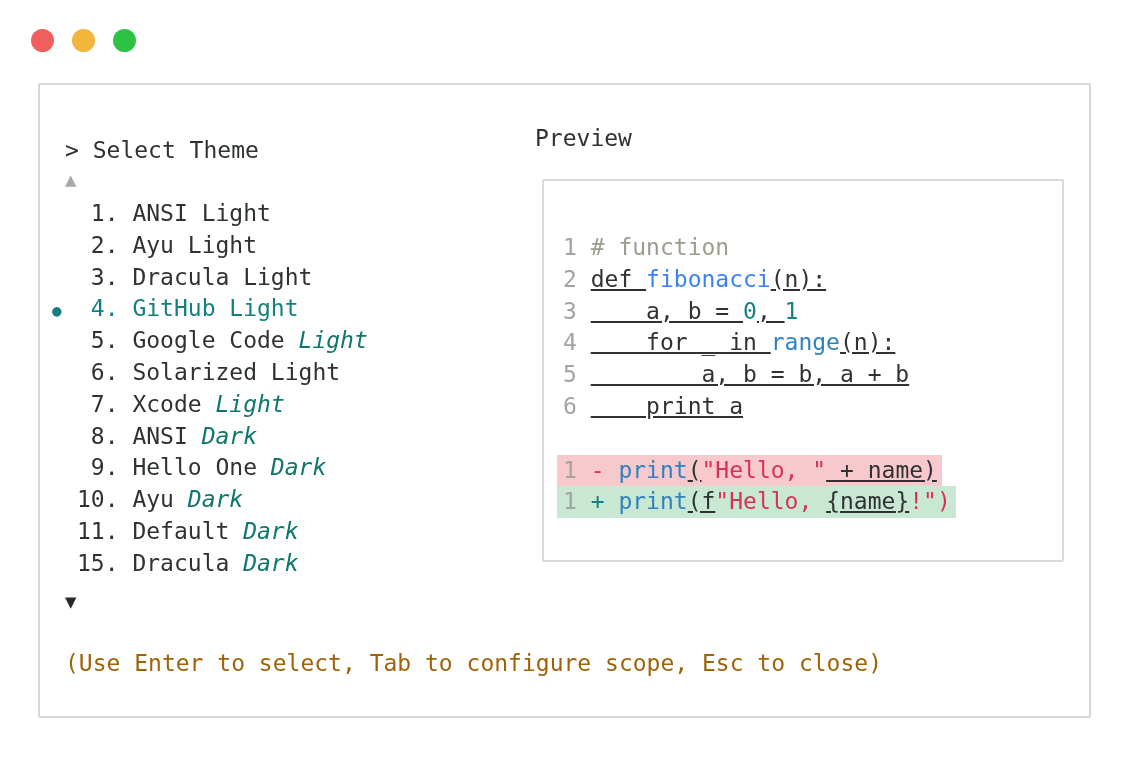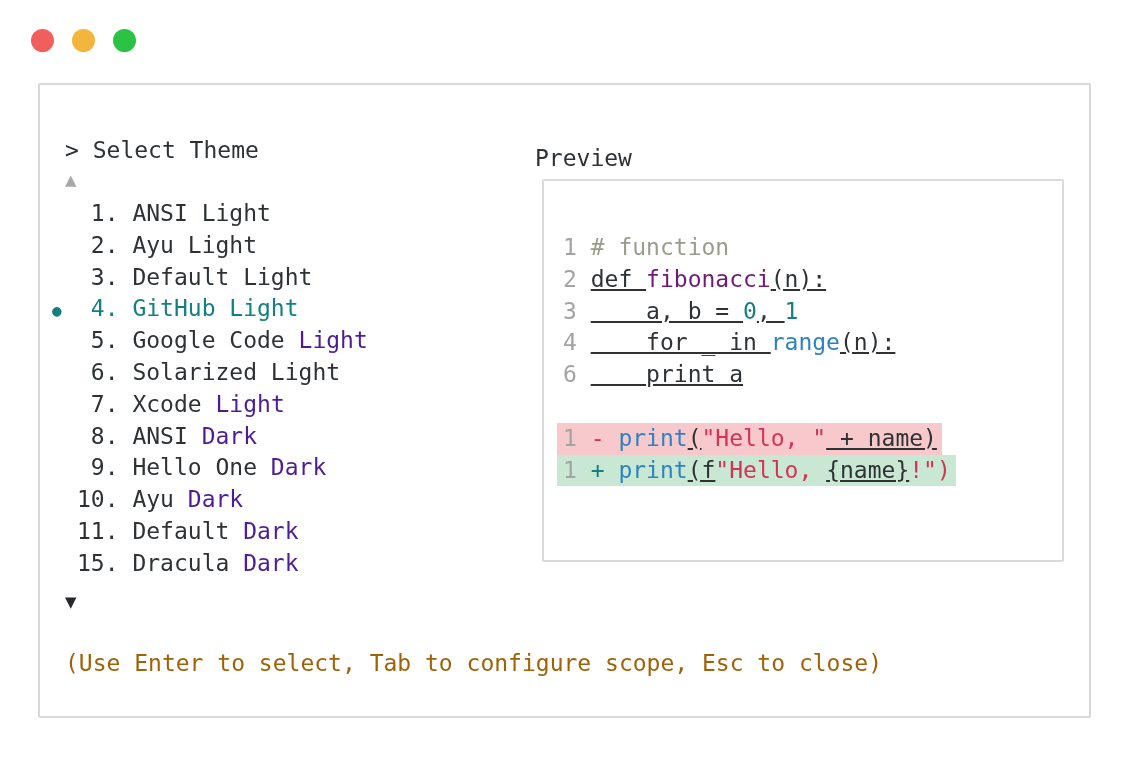--- a/index.html
+++ b/index.html
@@ -10,49 +10,49 @@
   .traffic{position:absolute;top:29px;left:31px;display:flex;gap:18px;}
   .dot{width:23px;height:23px;border-radius:50%;}
 
   
   .panel{position:absolute;left:38px;top:83px;width:1053px;height:635px;
     background:#fff;border:2px solid #d8d8d8;border-radius:2px;}
 
   .mono{font-size:23px;line-height:31.8px;color:#2e3235;white-space:pre;}
 
   .select-title{position:absolute;left:25px;top:50px;}
-  .preview-title{position:absolute;left:495px;top:58px;}
+  .preview-title{position:absolute;left:495px;top:38px;}
 
   .scroll-arrow{position:absolute;left:25px;font-size:19px;line-height:31.8px;cursor:pointer;}
   .arrow-up{top:79px;color:#a8a8a8;}
   .arrow-down{top:501px;color:#26282b;}
 
   
   .theme-list{position:absolute;left:0;top:113px;width:480px;}
   .theme-row{height:31.8px;line-height:31.8px;font-size:23px;color:#2e3235;
     white-space:pre;padding-left:12px;cursor:pointer;}
   .theme-row .marker{display:inline-block;width:25px;color:#147f80;font-size:16px;}
-  .theme-row .variant{color:#4c1d95;}
+  .theme-row .variant{color:#0f766e;font-style:italic;}
   .theme-row.selected .num,.theme-row.selected .name{color:#147f80;}
 
   .hint{position:absolute;left:25px;top:563px;color:#a16207;}
 
   
   .preview-box{position:absolute;left:502px;top:94px;width:522px;height:383px;
     background:#fff;border:2px solid #dadada;border-radius:2px;overflow:hidden;}
   .code-area{padding:51px 0 0 19px;}
   .code-line{height:31.8px;line-height:31.8px;font-size:23px;white-space:pre;}
   .code-line .ln{color:#a3a3a3;}
   .code-line.bg-removed,.code-line.bg-added{width:max-content;
     margin-left:-6px;padding-left:6px;padding-right:5px;}
   .bg-removed{background:#f7c9cc;}
   .bg-added{background:#c9e8d3;}
   .c-text{color:#2e3235;text-decoration:underline;}
   .c-comment{color:#9a9c8c;}
-  .c-func{color:#701a75;}
+  .c-func{color:#3b82f6;}
   .c-builtin{color:#2d83c0;}
   .c-number{color:#147f80;}
   .c-string{color:#d63254;}
 </style>
 </head>
 <body>
 
 <div class="traffic" id="traffic">
     <div class="dot" style="background: rgb(241, 95, 92);"></div>
     <div class="dot" style="background: rgb(242, 182, 60);"></div>
@@ -63,21 +63,21 @@
 
   <div class="mono select-title">&gt; Select Theme</div>
 
   <div class="mono preview-title">Preview</div>
 
   <div class="scroll-arrow arrow-up">▲</div>
 
   <div class="theme-list" id="theme-list">
       <div class="theme-row"><span class="marker"></span><span class="num"> 1. </span><span class="name">ANSI Light</span></div>
       <div class="theme-row"><span class="marker"></span><span class="num"> 2. </span><span class="name">Ayu Light</span></div>
-      <div class="theme-row"><span class="marker"></span><span class="num"> 3. </span><span class="name">Default Light</span></div>
+      <div class="theme-row"><span class="marker"></span><span class="num"> 3. </span><span class="name">Dracula Light</span></div>
       <div class="theme-row selected"><span class="marker">●</span><span class="num"> 4. </span><span class="name">GitHub Light</span></div>
       <div class="theme-row"><span class="marker"></span><span class="num"> 5. </span><span class="name">Google Code</span><span class="variant"> Light</span></div>
       <div class="theme-row"><span class="marker"></span><span class="num"> 6. </span><span class="name">Solarized Light</span></div>
       <div class="theme-row"><span class="marker"></span><span class="num"> 7. </span><span class="name">Xcode</span><span class="variant"> Light</span></div>
       <div class="theme-row"><span class="marker"></span><span class="num"> 8. </span><span class="name">ANSI</span><span class="variant"> Dark</span></div>
       <div class="theme-row"><span class="marker"></span><span class="num"> 9. </span><span class="name">Hello One</span><span class="variant"> Dark</span></div>
       <div class="theme-row"><span class="marker"></span><span class="num">10. </span><span class="name">Ayu</span><span class="variant"> Dark</span></div>
       <div class="theme-row"><span class="marker"></span><span class="num">11. </span><span class="name">Default</span><span class="variant"> Dark</span></div>
       <div class="theme-row"><span class="marker"></span><span class="num">15. </span><span class="name">Dracula</span><span class="variant"> Dark</span></div>
     </div>
@@ -85,20 +85,21 @@
   <div class="scroll-arrow arrow-down">▼</div>
 
   <div class="mono hint">(Use Enter to select, Tab to configure scope, Esc to close)</div>
 
   <div class="preview-box">
     <div class="code-area" id="code-area">
         <div class="code-line"><span class="ln">1 </span><span class="c-comment"># function</span></div>
         <div class="code-line"><span class="ln">2 </span><span class="c-text">def </span><span class="c-func">fibonacci</span><span class="c-text">(n):</span></div>
         <div class="code-line"><span class="ln">3 </span><span class="c-text">    a, b = </span><span class="c-number">0</span><span class="c-text">, </span><span class="c-number">1</span></div>
         <div class="code-line"><span class="ln">4 </span><span class="c-text">    for _ in </span><span class="c-builtin">range</span><span class="c-text">(n):</span></div>
+        <div class="code-line"><span class="ln">5 </span><span class="c-text">        a, b = b, a + b</span></div>
         <div class="code-line"><span class="ln">6 </span><span class="c-text">    print a</span></div>
         <div class="code-line"></div>
         <div class="code-line bg-removed"><span class="ln">1 </span><span class="c-string">- </span><span class="c-builtin">print</span><span class="c-text">(</span><span class="c-string">"Hello, "</span><span class="c-text"> + name)</span></div>
         <div class="code-line bg-added"><span class="ln">1 </span><span class="c-number">+ </span><span class="c-builtin">print</span><span class="c-text">(f</span><span class="c-string">"Hello, </span><span class="c-text">{name}</span><span class="c-string">!")</span></div>
       </div>
   </div>
 
 </div>
 
 </body></html>

